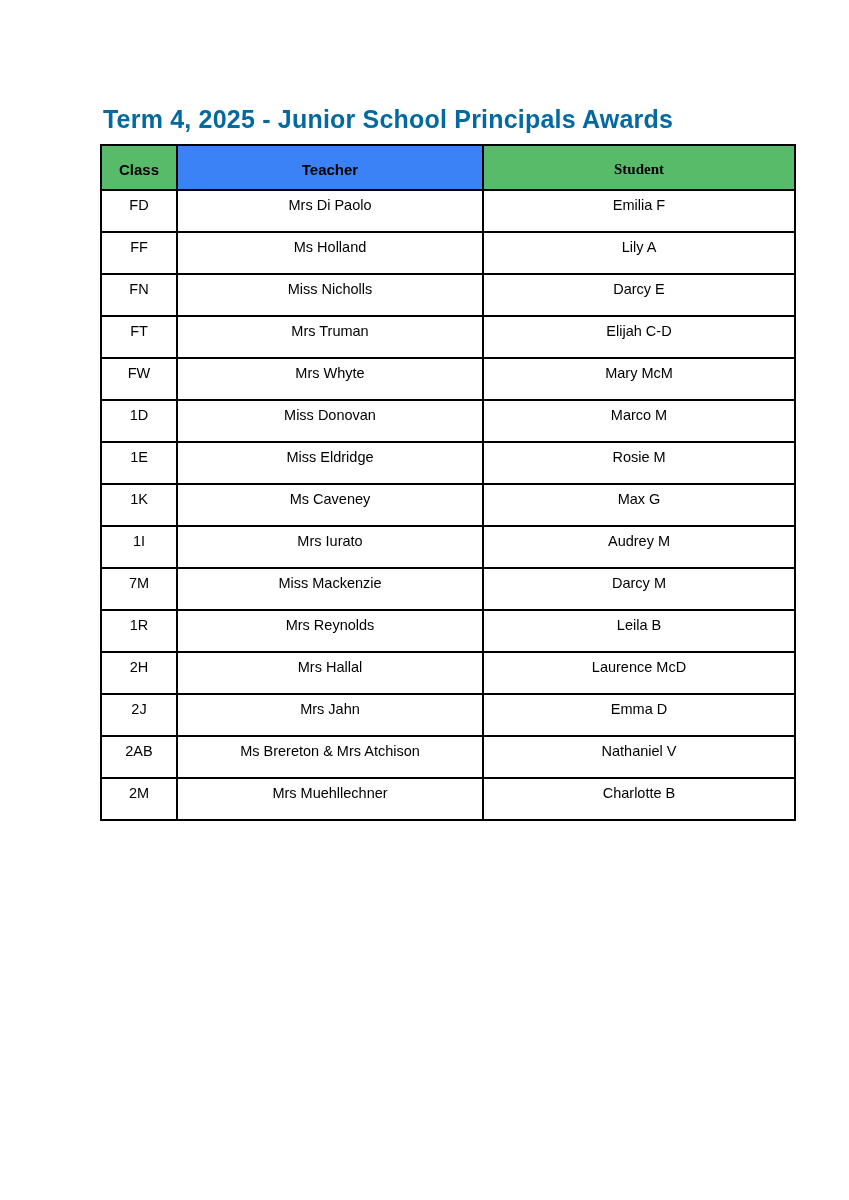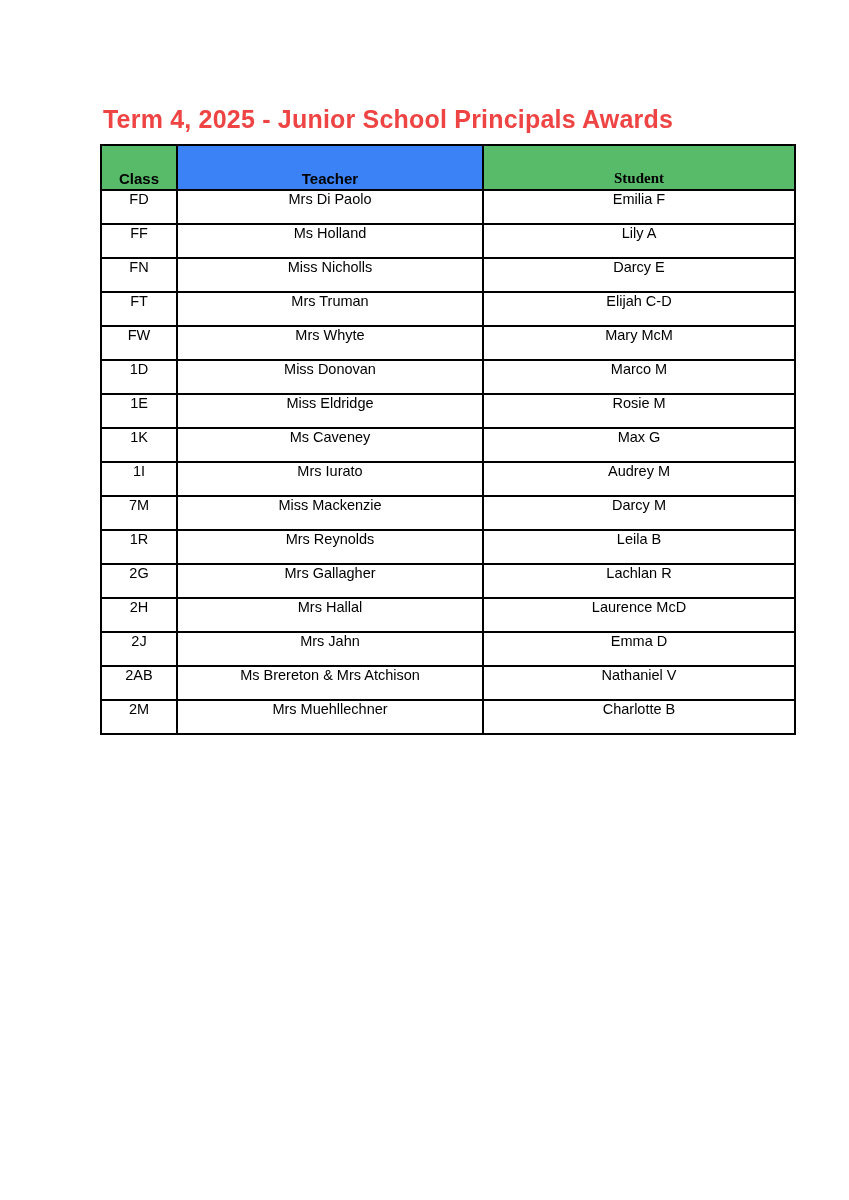--- a/index.html
+++ b/index.html
@@ -49,41 +49,42 @@
   table.awards th,
   table.awards td {
     border: 2px solid #000000;
     text-align: center;
     vertical-align: top;
     overflow: hidden;
   }
 
   table.awards th {
     height: 45px;
-    padding-top: 24px;
+    padding-top: 15px;
     font-size: 15px;
     font-weight: bold;
     color: #000000;
   }
 
   table.awards td {
-    height: 34px;
+    height: 42px;
+    padding-top: 6px;
     font-size: 14.5px;
     font-weight: normal;
     color: #000000;
     background: #ffffff;
   }
 </style>
 </head>
 <body style="background: rgb(255, 255, 255);">
 
 <div class="page">
   <div class="content">
 
-    <h1 class="doc-title" style="color: #ef4444;">Term 4, 2025 - Junior School Principals Awards</h1>
+    <h1 class="doc-title" style="color: #0369a1;">Term 4, 2025 - Junior School Principals Awards</h1>
 
     <table class="awards">
       <colgroup>
         <col class="col-class">
         <col class="col-teacher">
         <col class="col-student">
       </colgroup>
       <thead>
         <tr>
           <th style="background: rgb(87, 187, 106);">Class</th>
@@ -151,25 +152,20 @@
     <td>Miss Mackenzie</td>
     <td>Darcy M</td>
   </tr>
 
   <tr>
     <td>1R</td>
     <td>Mrs Reynolds</td>
     <td>Leila B</td>
   </tr>
 
-  <tr>
-    <td>2G</td>
-    <td>Mrs Gallagher</td>
-    <td>Lachlan R</td>
-  </tr>
 
   <tr>
     <td>2H</td>
     <td>Mrs Hallal</td>
     <td>Laurence McD</td>
   </tr>
 
 
   <tr>
     <td>2J</td>

